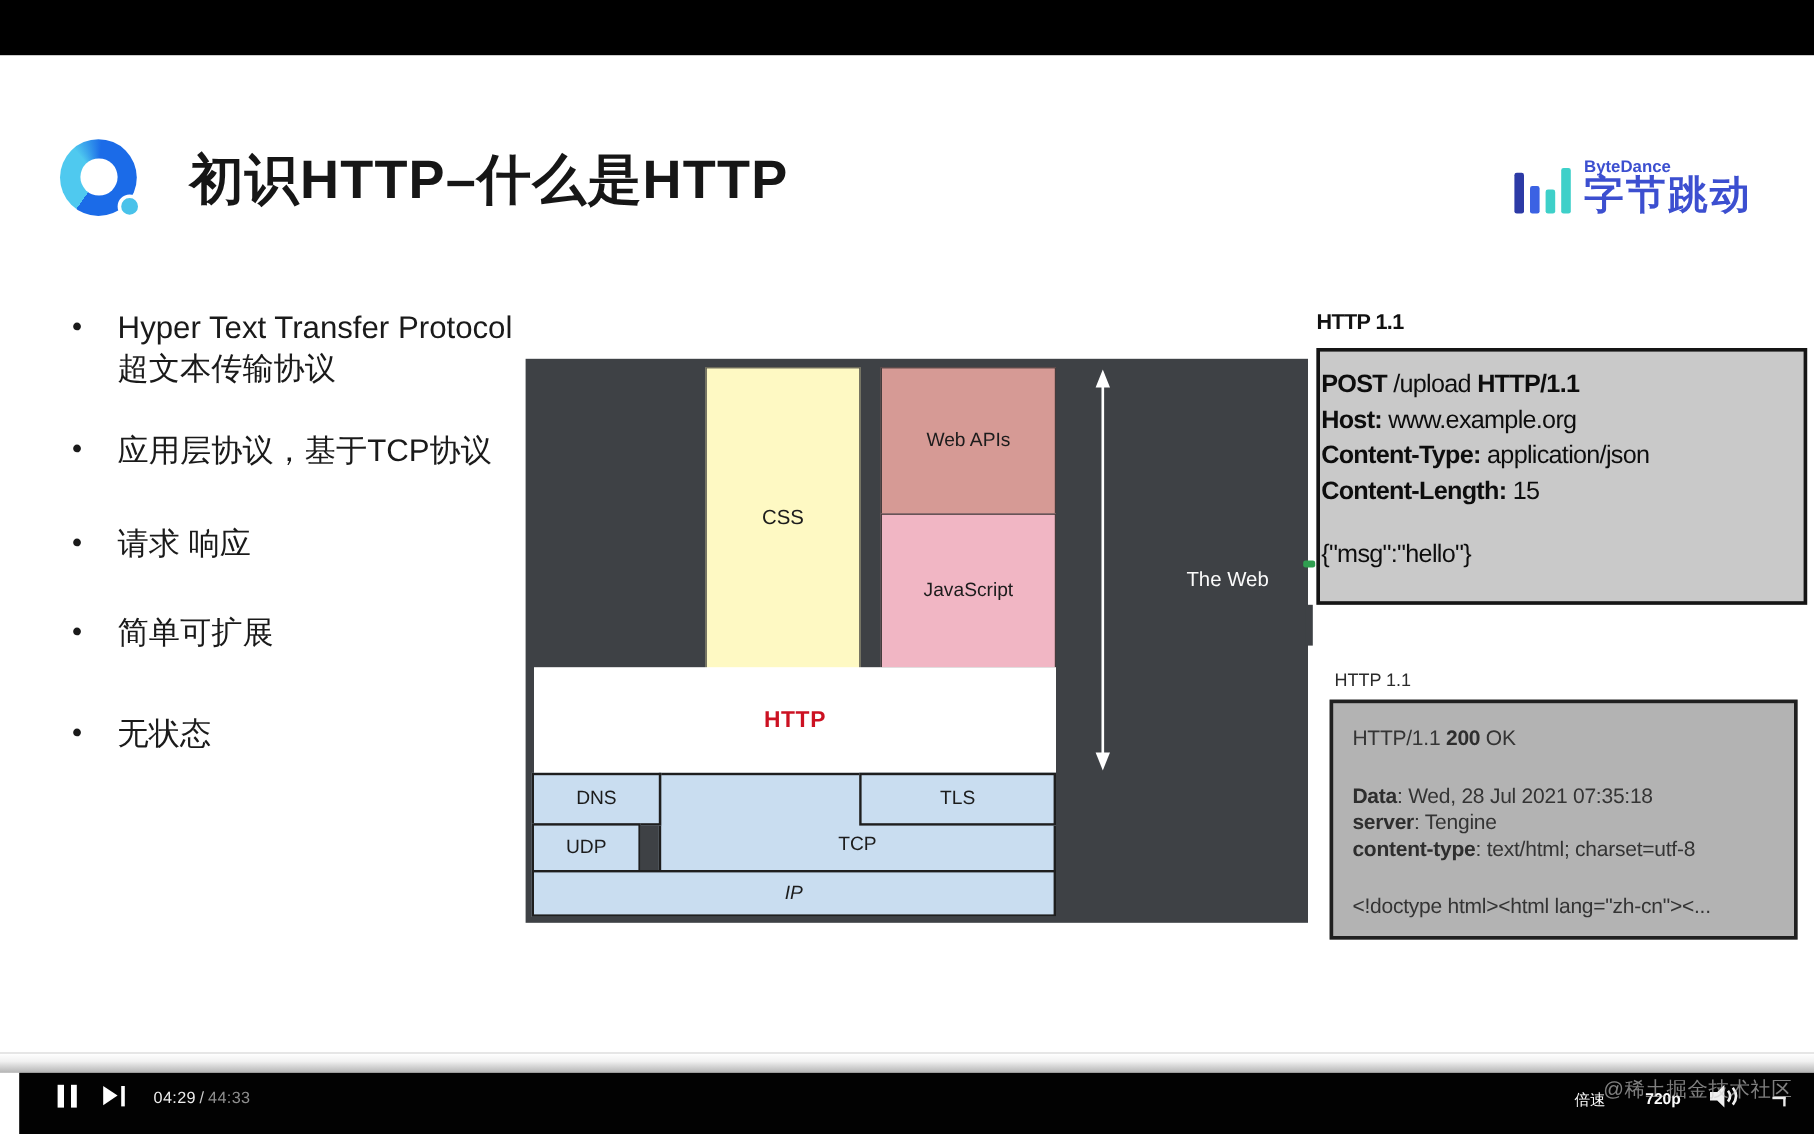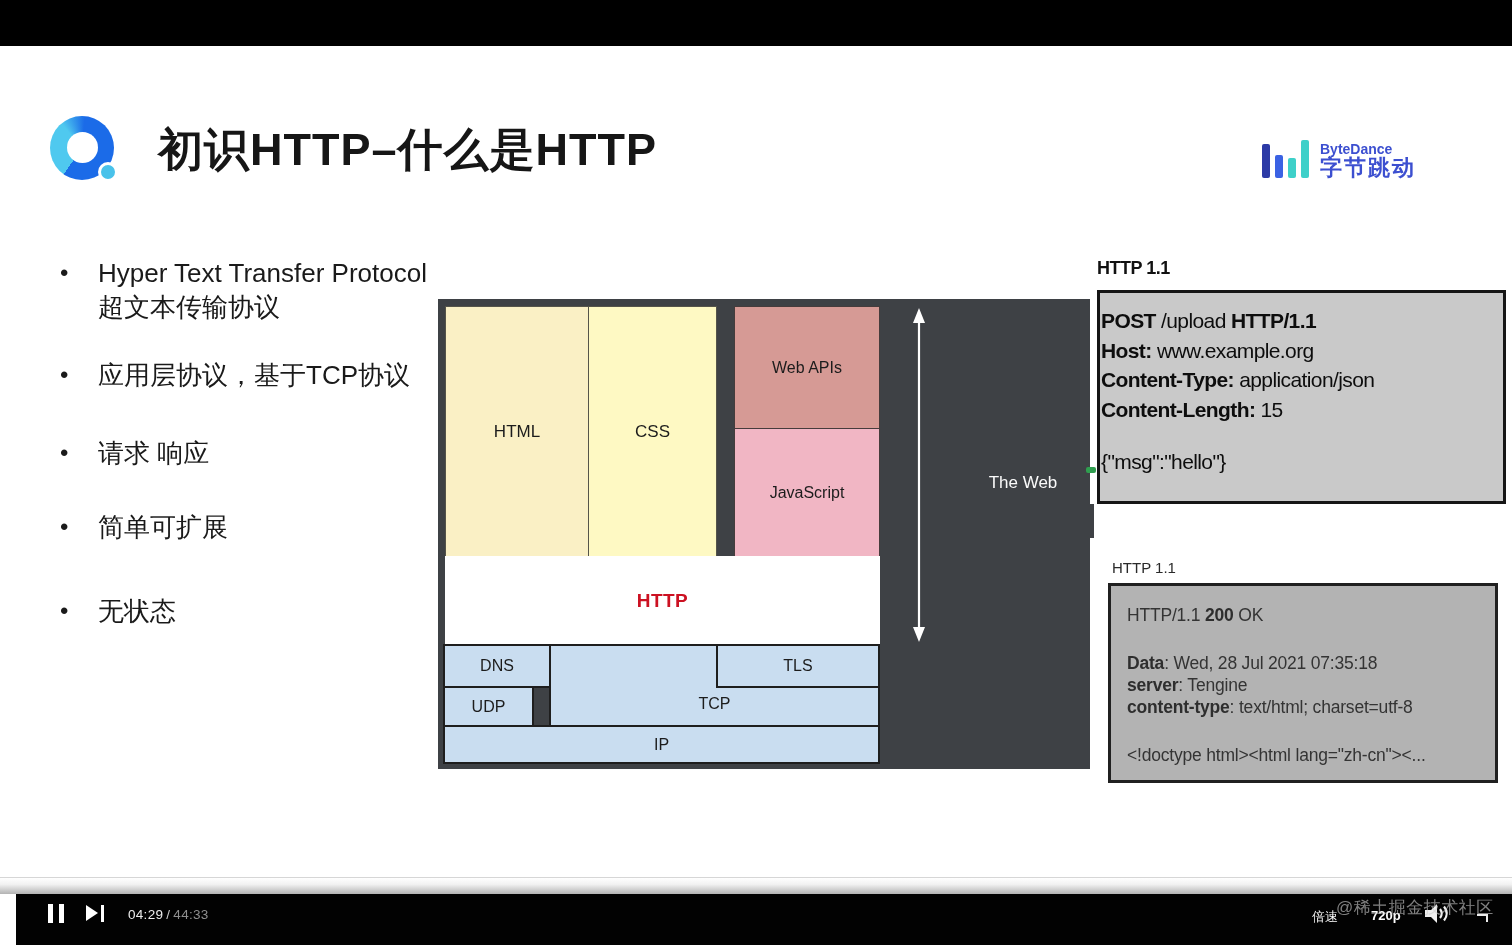--- a/index.html
+++ b/index.html
@@ -29,38 +29,38 @@
   
   .bd-logo { position:absolute; left:1262px; top:40px; display:flex; align-items:flex-end; gap:10px; }
   .bd-bars { position:relative; width:48px; height:54px; }
   .bd-bars i { position:absolute; width:8px; border-radius:2px; bottom:2px; }
   .bd-bar1 { left:0;  height:34px; background:#2C3AA6; }
   .bd-bar2 { left:13px; height:23px; background:#3B62E3; }
   .bd-bar3 { left:26px; height:20px; background:#3ED0C9; }
   .bd-bar4 { left:39px; height:38px; background:#3ED0C9; }
   .bd-text { display:flex; flex-direction:column; line-height:1.02; padding-bottom:1px; }
   .bd-en { font-size:14px; font-weight:700; color:#3C4FD0; }
-  .bd-cn { font-size:22px; font-weight:600; color:#3C4FD0; letter-spacing:2px; }
+  .bd-cn { font-size:33px; font-weight:600; color:#3C4FD0; letter-spacing:2px; }
 
   
   .diagram { position:absolute; left:438px; top:213px; width:652px; height:470px; background:#3E4145; }
   .cell { position:absolute; display:flex; align-items:center; justify-content:center;
           font-size:17px; color:#1c1c1c; }
   .cell-html    { left:7px;   top:7px;   width:144px; height:252px; background:#FAF0C5; border:1px solid #55544a; }
   .cell-css     { left:150px; top:7px;   width:129px; height:252px; background:#fef9c3; border:1px solid #55544a; }
   .cell-webapis { left:296px; top:7px;   width:146px; height:123px; background:#D69A95; border:1px solid #463c3c; font-size:16px; }
   .cell-js      { left:296px; top:129px; width:146px; height:129px; background:#F1B6C4; border:1px solid #463c3c; font-size:16px; }
   .cell-http    { left:7px;   top:257px; width:435px; height:89px;  background:#ffffff; }
   .cell-http span { color:#CC1122; font-weight:700; font-size:19px; letter-spacing:0.5px; }
   .net { background:#C9DDF0; border:2px solid #1e1e1e; font-size:16px; }
   .cell-dns { left:5px;   top:345px; width:108px; height:44px; z-index:2; }
   .cell-udp { left:5px;   top:387px; width:91px; height:41px; z-index:2; }
   .cell-tcp { left:111px; top:345px; width:331px; height:83px; z-index:1; align-items:flex-end; padding-bottom:12px; }
   .cell-tls { left:278px; top:345px; width:164px; height:44px; z-index:2; }
-  .cell-ip  { left:5px;   top:426px; width:437px; height:39px; z-index:2; }
+  .cell-ip  { left:5px;   top:426px; width:437px; height:39px; z-index:2;font-style:italic; }
   .web-label { position:absolute; left:505px; top:174px; width:160px; text-align:center;
                color:#fafafa; font-size:17px; }
   .arrow-svg { position:absolute; left:471px; top:8px; }
   .panel-tab { position:absolute; left:650px; top:205px; width:6px; height:34px; background:#3E4145; }
 
   .green-dot { position:absolute; left:1086px; top:381px; width:10px; height:6px;
                background:#2F9E4F; border-radius:2px; z-index:4; }
 
   
   .req-label { position:absolute; left:1097px; top:172px; font-size:18px; font-weight:600;
@@ -150,23 +150,20 @@
       <span class="dot">•</span>
       <span>简单可扩展</span>
     </div>
     <div class="bullet b5">
       <span class="dot">•</span>
       <span>无状态</span>
     </div>
 
     <div class="diagram">
       <div class="panel-tab"></div>
-      <div class="cell cell-html">
-        <span>HTML</span>
-      </div>
       <div class="cell cell-css">
         <span>CSS</span>
       </div>
       <div class="cell cell-webapis">
         <span>Web APIs</span>
       </div>
       <div class="cell cell-js">
         <span>JavaScript</span>
       </div>
       <div class="cell net cell-tcp">

